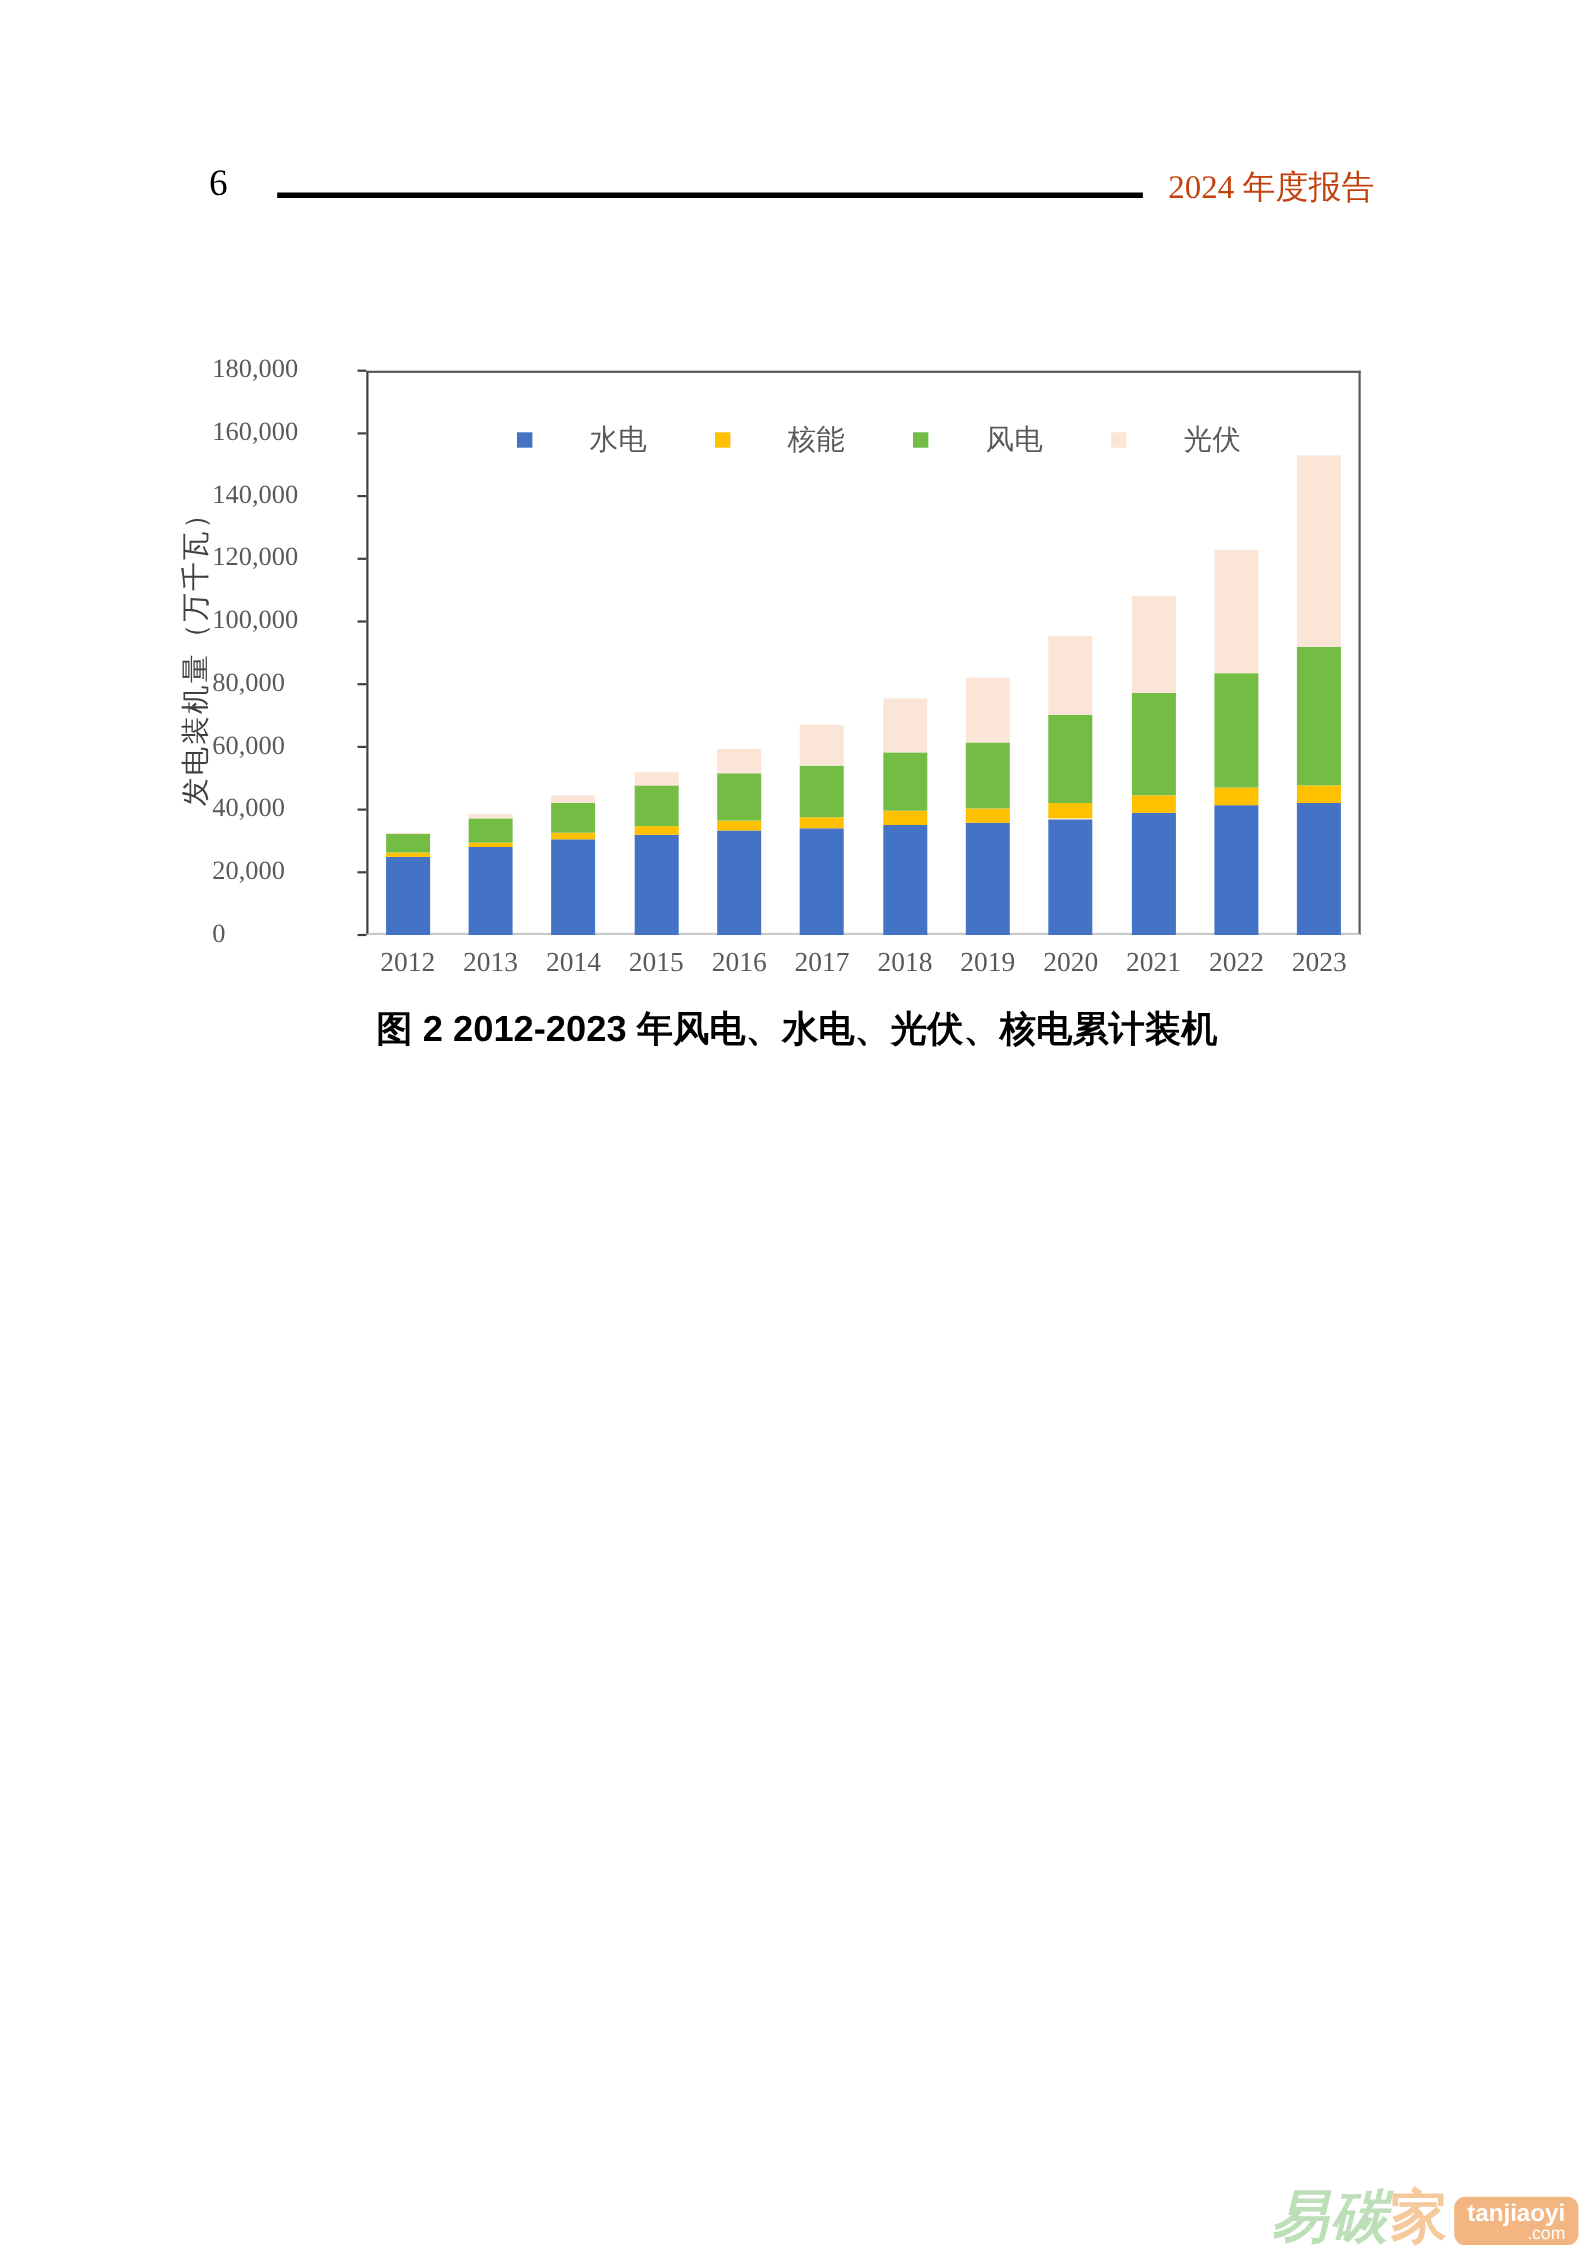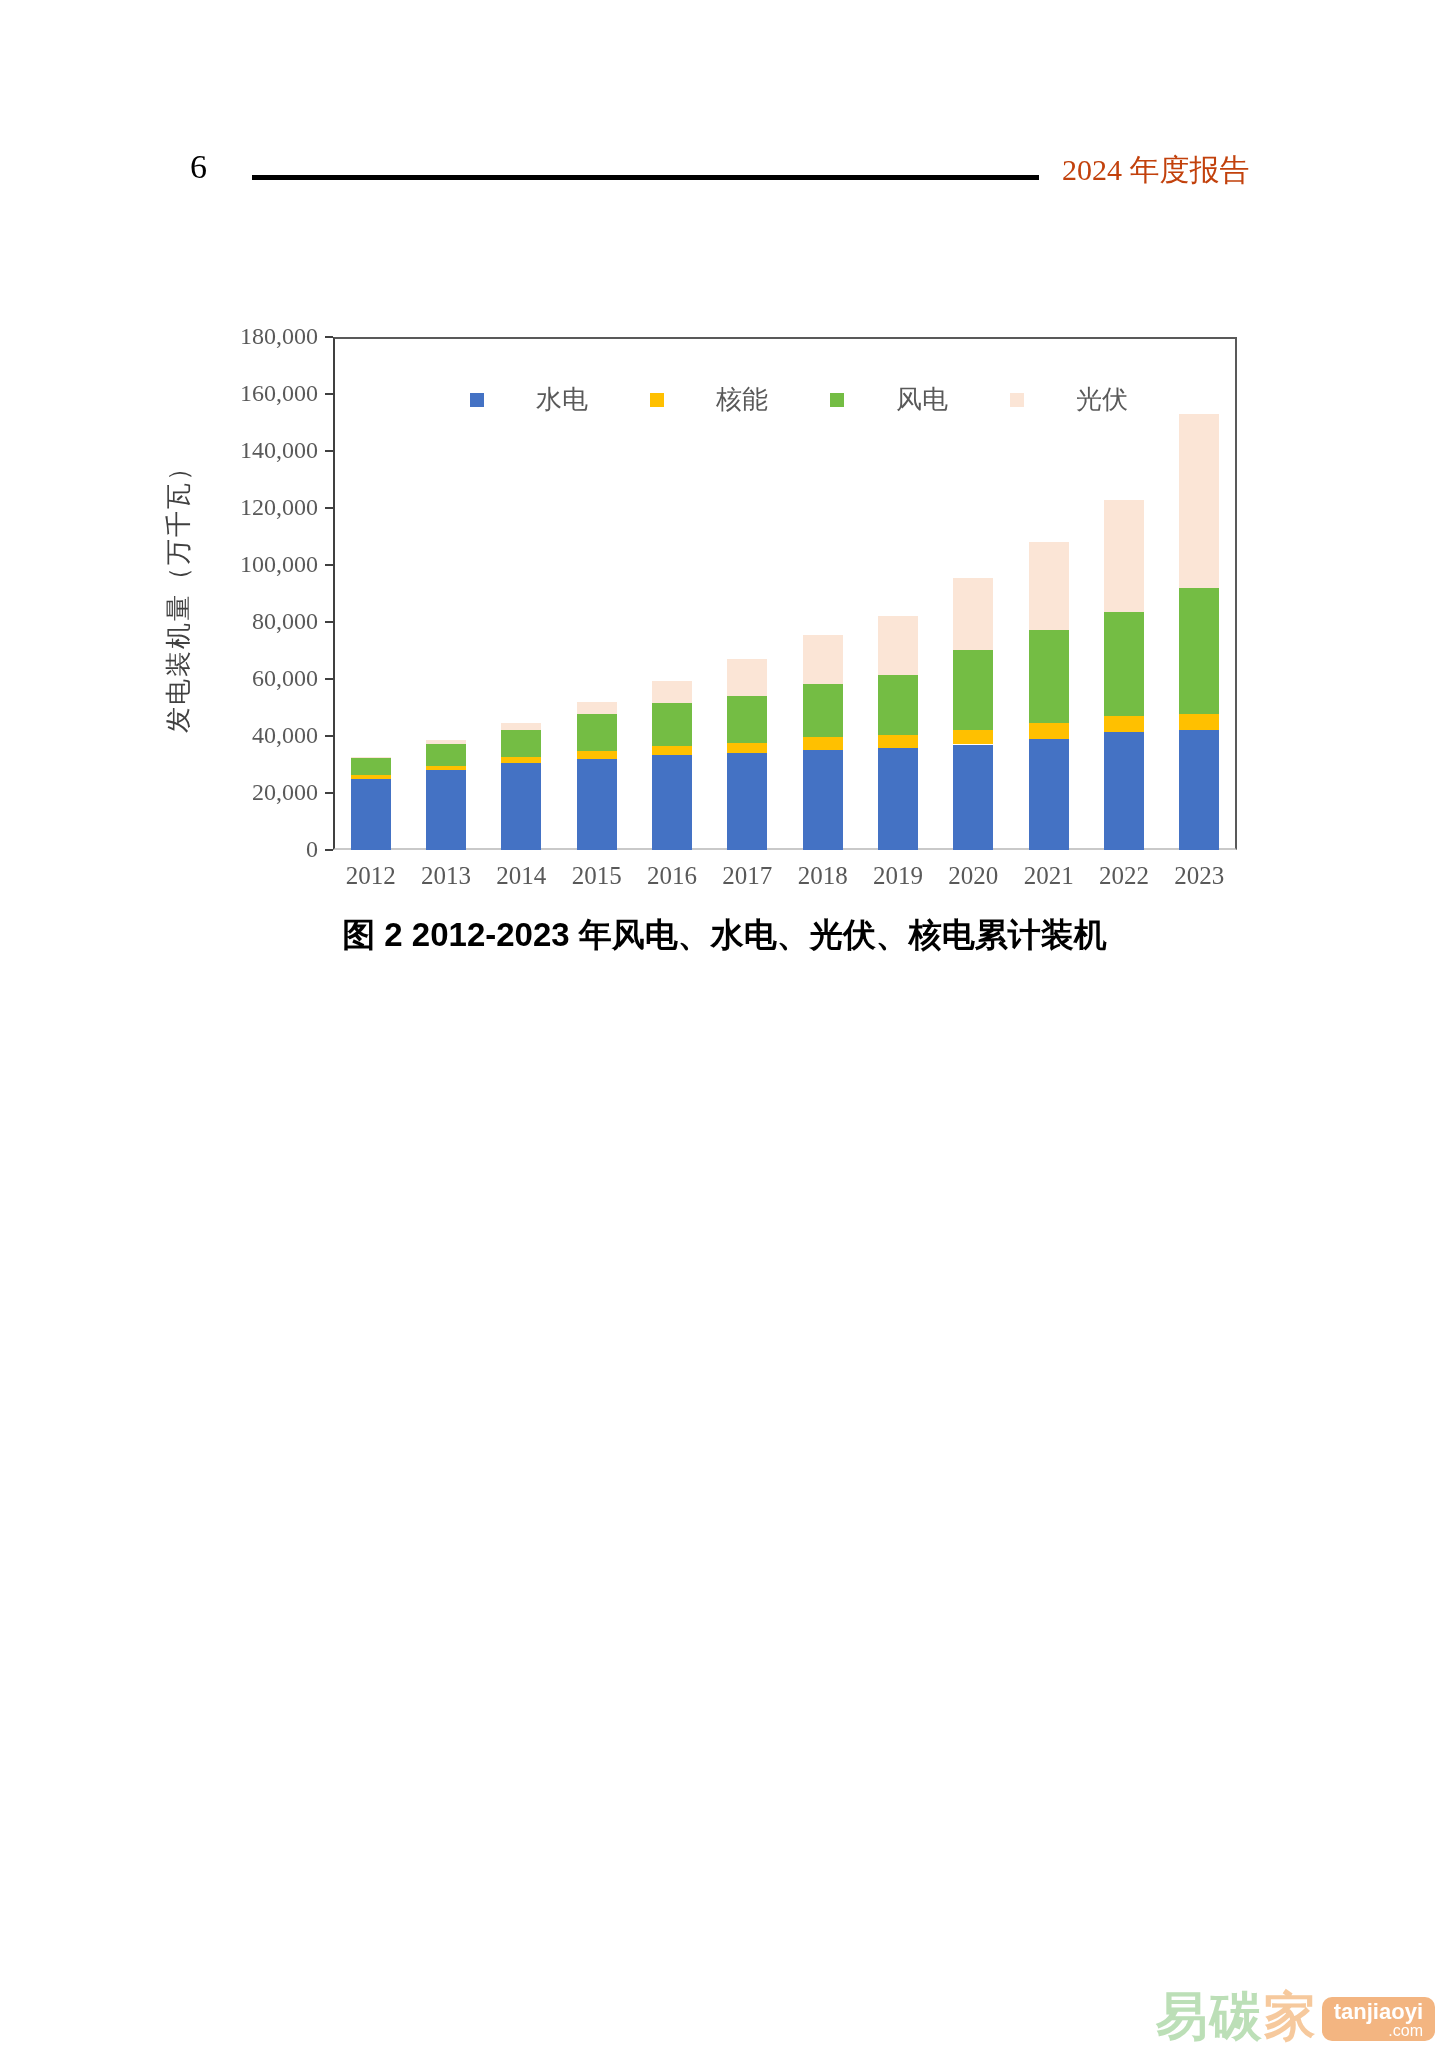--- a/index.html
+++ b/index.html
@@ -13,21 +13,21 @@
   .header-rule{position:absolute;left:252px;top:175px;width:787px;height:5px;background:#000;}
   .header-title{position:absolute;left:1062px;top:150px;width:246px;font-size:30px;color:#c2410c;white-space:nowrap;}
   
   #chart-area{position:absolute;left:0;top:0;width:1449px;height:910px;}
   #plot{
     position:absolute;left:333px;top:337px;width:904px;height:513px;
     border-top:2px solid #595959;border-right:2px solid #595959;
     border-left:2px solid #404040;border-bottom:2px solid #c9c9c9;
     box-sizing:border-box;
   }
-  .ytick-label{position:absolute;width:125px;text-align:right;font-size:24px;color:#595959;white-space:nowrap;}
+  .ytick-label{position:absolute;width:125px;text-align:left;font-size:24px;color:#595959;white-space:nowrap;}
   .ytick-mark{position:absolute;height:2px;width:8px;background:#404040;}
   .xtick-label{position:absolute;width:100px;text-align:center;font-size:25px;color:#595959;}
   .bar-seg{position:absolute;}
   #legend{position:absolute;left:470px;top:382px;display:flex;gap:62px;align-items:center;}
   .legend-item{display:flex;align-items:center;}
   .legend-marker{width:14px;height:14px;margin-right:7px;flex:0 0 auto;}
   .legend-label{font-size:26px;color:#595959;white-space:nowrap;margin-left:45px;}
   .y-axis-title{
     position:absolute;left:178px;top:593px;transform:translate(-50%,-50%) rotate(-90deg);
     font-size:26px;color:#404040;white-space:nowrap;letter-spacing:2px;
@@ -42,21 +42,21 @@
   #body-text p{
     margin:0;text-indent:72px;font-size:36px;line-height:87.5px;
     text-align:justify;color:#000;
   }
   .lead{font-weight:bold;font-family:"Liberation Sans","DejaVu Sans",sans-serif;}
   
   #watermark{
     position:absolute;right:14px;bottom:6px;display:flex;align-items:flex-end;
     font-family:"Liberation Sans","DejaVu Sans",sans-serif;opacity:0.9;
   }
-  .wm-green{font-size:52px;font-weight:bold;line-height:50px;letter-spacing:2px;}
+  .wm-green{font-size:52px;font-weight:bold;line-height:50px;letter-spacing:2px;font-style:italic;}
   .wm-orange{font-size:52px;font-weight:bold;line-height:50px;margin-right:6px;}
   .wm-badge{
     border-radius:10px;padding:4px 12px 3px 12px;color:#ffffff;text-align:center;
     display:flex;flex-direction:column;justify-content:center;height:44px;box-sizing:border-box;
   }
   .wm-badge-l1{font-size:22px;font-weight:bold;line-height:22px;}
   .wm-badge-l2{font-size:16px;line-height:16px;text-align:right;}
 </style>
 </head>
 <body>

